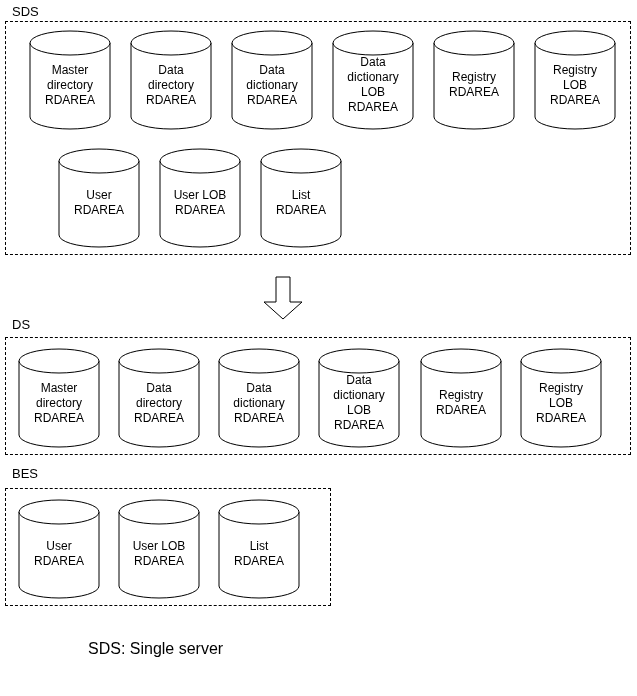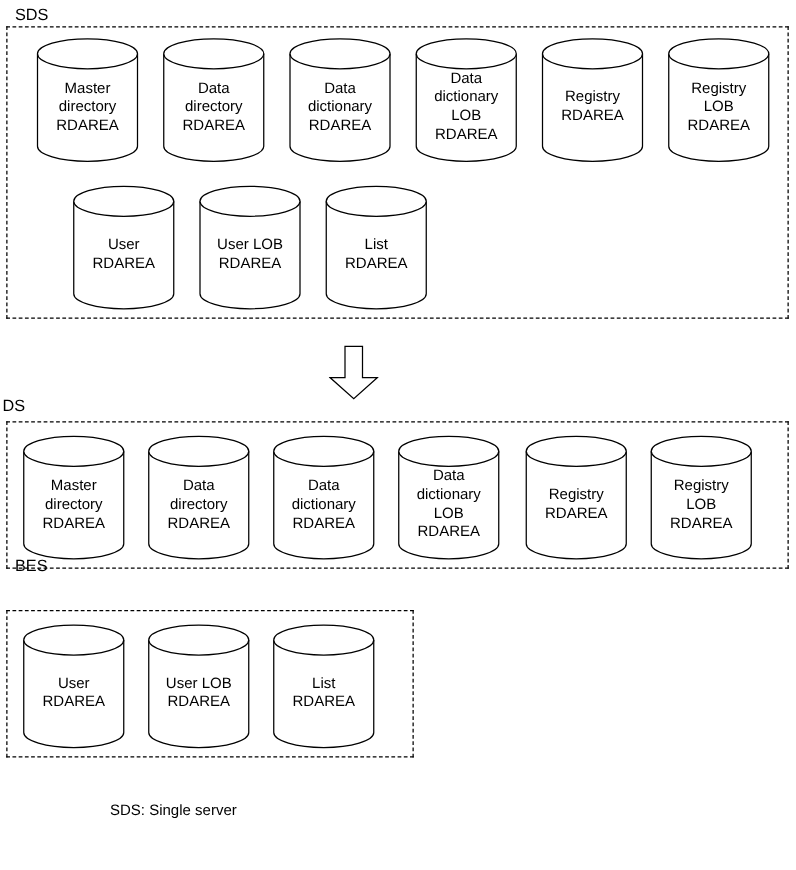--- a/index.html
+++ b/index.html
@@ -70,21 +70,21 @@
   .cyl-label span { display: block; }
 
   .arrow {
     position: absolute;
   }
 
   .legend {
     position: absolute;
     left: 88px;
     top: 640px;
-    font-size: 12px;
+    font-size: 16px;
     line-height: 17px;
     white-space: nowrap;
   }
   .legend div { display: block; }
 </style>
 </head>
 <body>
 
 <div id="canvas">
     <div class="group-label" style="left: 12px; top: 5px;">SDS</div>
@@ -178,21 +178,21 @@
     <div class="cyl" style="left: 260px; top: 148px;">
       <svg viewBox="0 0 82 100" width="82" height="100">
         <path d="M1,13 L1,87 A40,12 0 0 0 81,87 L81,13" fill="#ffffff" stroke="#000000" stroke-width="1"></path>
         <ellipse cx="41" cy="13" rx="40" ry="12" fill="#ffffff" stroke="#000000" stroke-width="1"></ellipse>
       </svg>
       <div class="cyl-label">
         <span>List</span>
         <span>RDAREA</span>
       </div>
     </div>
-    <div class="group-label" style="left: 2px; top: 318px;">DS</div>
+    <div class="group-label" style="left: 12px; top: 318px;">DS</div>
     <div class="group-box" style="left: 5px; top: 337px; width: 626px; height: 118px;"></div>
     <div class="cyl" style="left: 18px; top: 348px;">
       <svg viewBox="0 0 82 100" width="82" height="100">
         <path d="M1,13 L1,87 A40,12 0 0 0 81,87 L81,13" fill="#ffffff" stroke="#000000" stroke-width="1"></path>
         <ellipse cx="41" cy="13" rx="40" ry="12" fill="#ffffff" stroke="#000000" stroke-width="1"></ellipse>
       </svg>
       <div class="cyl-label">
         <span>Master</span>
         <span>directory</span>
         <span>RDAREA</span>
@@ -246,21 +246,21 @@
       <svg viewBox="0 0 82 100" width="82" height="100">
         <path d="M1,13 L1,87 A40,12 0 0 0 81,87 L81,13" fill="#ffffff" stroke="#000000" stroke-width="1"></path>
         <ellipse cx="41" cy="13" rx="40" ry="12" fill="#ffffff" stroke="#000000" stroke-width="1"></ellipse>
       </svg>
       <div class="cyl-label">
         <span>Registry</span>
         <span>LOB</span>
         <span>RDAREA</span>
       </div>
     </div>
-    <div class="group-label" style="left: 12px; top: 446px; text-align: right;">BES</div>
+    <div class="group-label" style="left: 12px; top: 467px; text-align: right;">BES</div>
     <div class="group-box" style="left: 5px; top: 488px; width: 326px; height: 118px;"></div>
     <div class="cyl" style="left: 18px; top: 499px;">
       <svg viewBox="0 0 82 100" width="82" height="100">
         <path d="M1,13 L1,87 A40,12 0 0 0 81,87 L81,13" fill="#ffffff" stroke="#000000" stroke-width="1"></path>
         <ellipse cx="41" cy="13" rx="40" ry="12" fill="#ffffff" stroke="#000000" stroke-width="1"></ellipse>
       </svg>
       <div class="cyl-label">
         <span>User</span>
         <span>RDAREA</span>
       </div>

